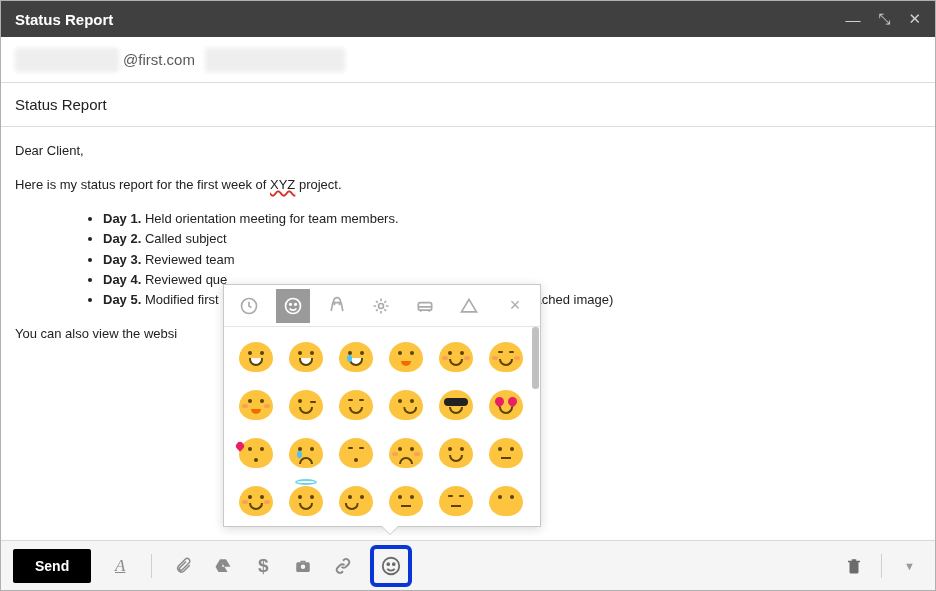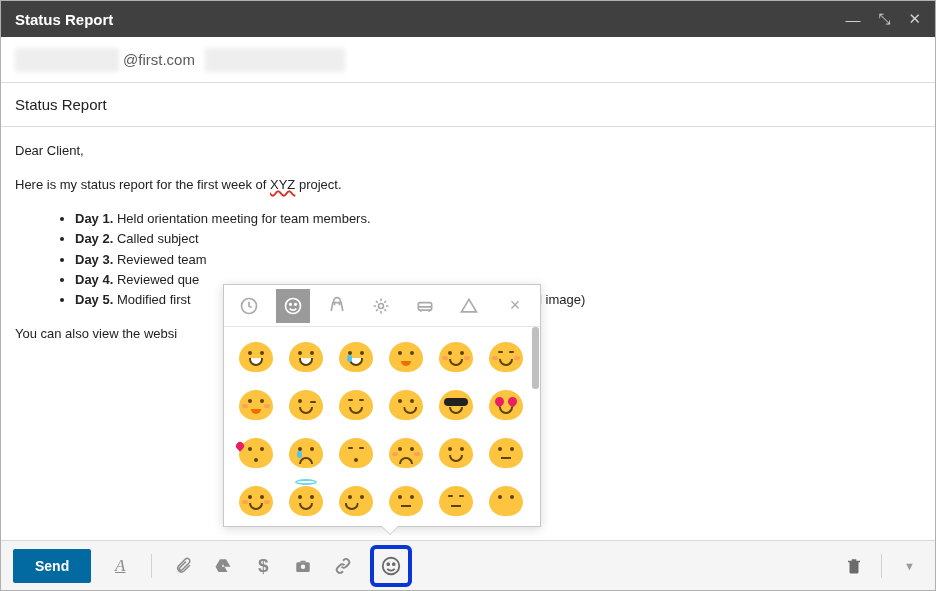--- a/index.html
+++ b/index.html
@@ -18,21 +18,21 @@
     .blur-after { width:140px; height:24px; background:#eee; filter:blur(2px); margin-left:10px; border-radius:2px; }
     
     
     .subject-row { height:44px; display:flex; align-items:center; padding:0 14px; border-bottom:1px solid #dcdcdc; }
     .subject-text { font-size:15px; color:#222; }
     
     
     .msg-body { padding:14px; font-size:13px; line-height:1.55; color:#222; position:relative; }
     .msg-body p { margin-bottom:14px; }
     .squiggle { text-decoration: underline wavy #d93025; text-decoration-thickness:2px; }
-    .msg-body ul { list-style:disc; margin-left:60px; margin-bottom:14px; }
+    .msg-body ul { list-style:disc; margin-left:88px; margin-bottom:14px; }
     .msg-body li { padding:0; }
     .link { color:#1a0dab; text-decoration:underline; cursor:pointer; }
     .body-emoji { display:inline-block; width:20px; height:20px; background:#fdc43f; border-radius:50% 50% 45% 45%; vertical-align:middle; position:relative; }
     .body-emoji::before, .body-emoji::after { content:''; position:absolute; width:3px; height:3px; background:#5e4300; border-radius:50%; top:6px; }
     .body-emoji::before { left:5px; }
     .body-emoji::after { right:5px; }
     
     
     .picker { position:absolute; top:283px; left:222px; width:318px; height:243px; background:#fff; border:1px solid #c8c8c8; box-shadow:0 2px 10px rgba(0,0,0,0.15); z-index:10; }
     .picker-tabs { height:42px; display:flex; align-items:center; padding:0 8px; gap:10px; border-bottom:1px solid #e5e5e5; }
@@ -57,21 +57,21 @@
     .blob .hearteye.l { left:6px; } .blob .hearteye.r { right:6px; }
     .blob .tear { position:absolute; width:5px; height:7px; background:#4fc3f7; border-radius:50% 50% 60% 60%; top:13px; left:8px; }
     .blob .halo { position:absolute; width:22px; height:6px; border:2px solid #6dd5e8; border-radius:50%; top:-7px; left:6px; }
     .blob .heartk { position:absolute; width:8px; height:8px; background:#e91e63; top:4px; left:-3px; border-radius:50% 50% 0 50%; transform:rotate(45deg); }
     .blob.wink .eye.r { height:2px; width:6px; border-radius:2px; top:11px; right:7px; }
     .scroll-thumb { position:absolute; right:1px; top:42px; width:7px; height:62px; background:#c0c0c0; border-radius:3px; }
     .picker-pointer { position:absolute; bottom:-8px; left:158px; width:0; height:0; border-left:8px solid transparent; border-right:8px solid transparent; border-top:8px solid #fff; filter:drop-shadow(0 1px 0 #c8c8c8); }
     
     
     .toolbar { position:absolute; bottom:0; left:0; right:0; height:50px; background:#f5f5f5; border-top:1px solid #d8d8d8; display:flex; align-items:center; padding:0 12px; }
-    .send-btn { background:#0369a1; color:#fff; border:none; font-weight:bold; font-size:14px; padding:9px 22px; border-radius:2px; cursor:pointer; }
+    .send-btn { background:#000000; color:#fff; border:none; font-weight:bold; font-size:14px; padding:9px 22px; border-radius:2px; cursor:pointer; }
     .tb-group { display:flex; align-items:center; gap:14px; margin-left:16px; }
     .tb-divider { width:1px; height:24px; background:#d0d0d0; margin:0 4px; }
     .tbicon { color:#8a8a8a; cursor:pointer; display:flex; align-items:center; justify-content:center; width:26px; height:26px; }
     .tbicon svg { width:18px; height:18px; }
     .tbicon.emoji-active { border:4px solid #0b36d6; border-radius:6px; width:42px; height:42px; }
     .tbicon.emoji-active svg { width:22px; height:22px; }
     .toolbar-right { margin-left:auto; display:flex; align-items:center; gap:10px; }
     .more-caret { color:#999; font-size:11px; padding:6px 8px; }
   </style>
 </head>

